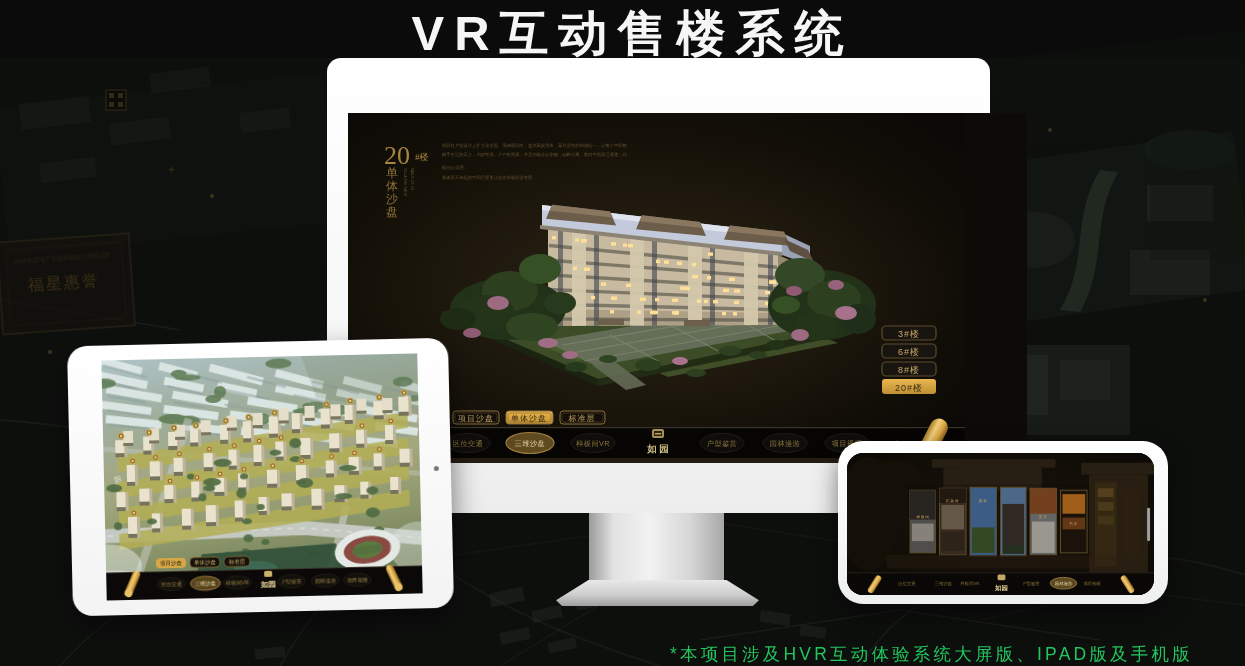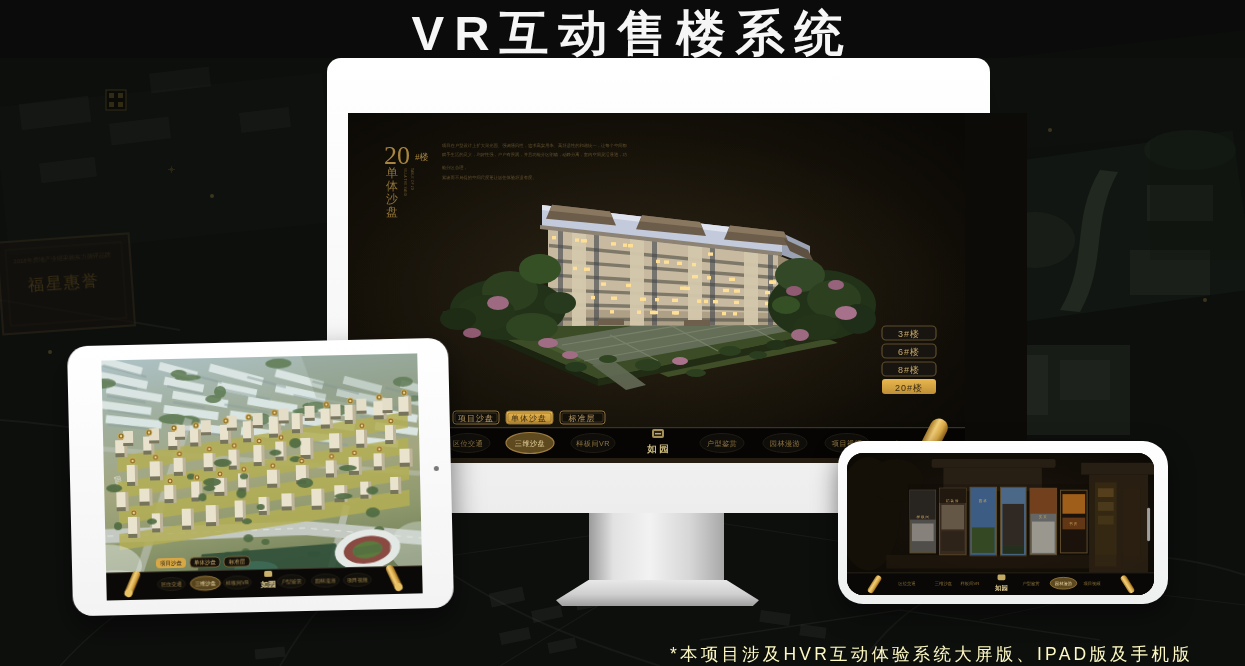--- a/index.html
+++ b/index.html
@@ -880,13 +880,13 @@
 
       <g transform="rotate(-32 285 134)">
         <rect x="281.8" y="124" width="6.5" height="20" rx="3.2" fill="url(#scrollg)"></rect>
       </g>
 
       <rect x="305" y="56" width="3" height="34" rx="1.5" fill="#cfd2d0" opacity="0.75"></rect>
     </svg>
   </div>
 </div>
 
-<div class="abs" style="left:670px;top:642px;color:#fef9c3;font-size:17.5px;letter-spacing:3.2px;">*本项目涉及HVR互动体验系统大屏版、IPAD版及手机版</div>
+<div class="abs" style="left:670px;top:642px;color:#22c55e;font-size:17.5px;letter-spacing:3.2px;">*本项目涉及HVR互动体验系统大屏版、IPAD版及手机版</div>
 
 </body></html>

